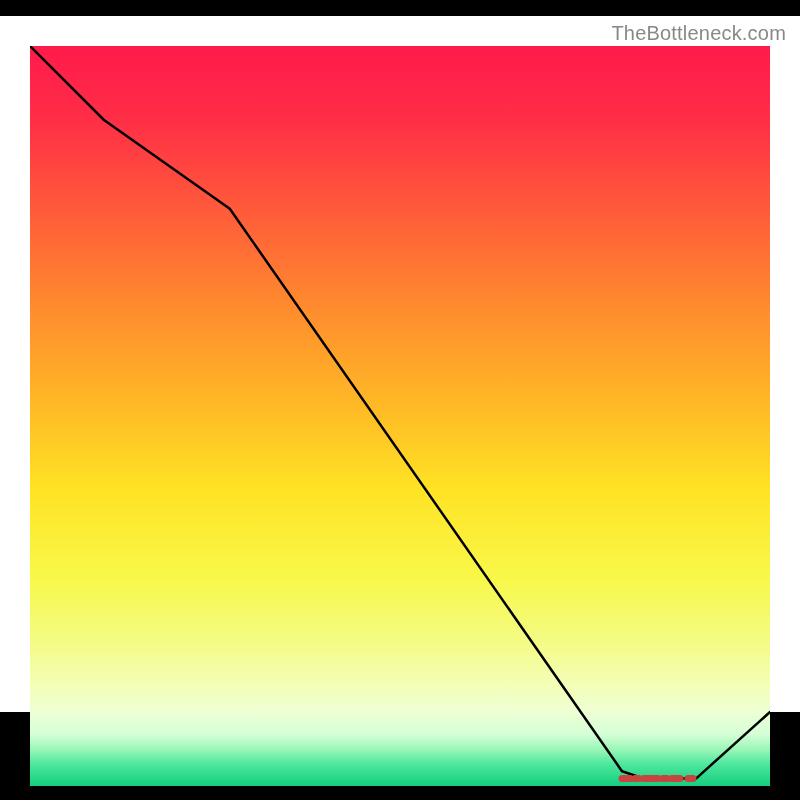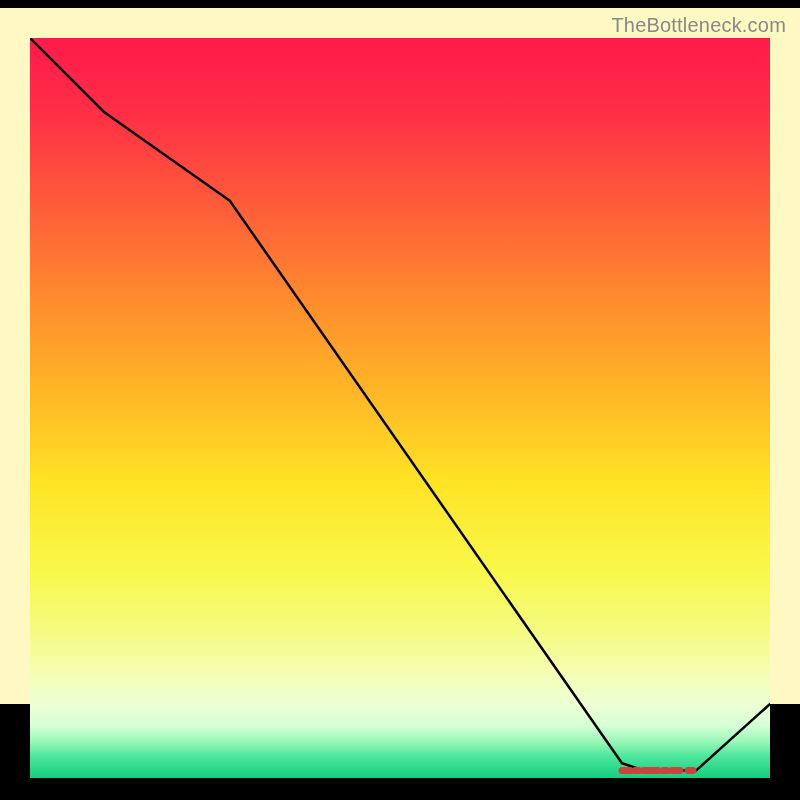--- a/index.html
+++ b/index.html
@@ -6,24 +6,24 @@
     margin: 0;
     padding: 0;
     width: 800px;
     height: 800px;
     background: #000;
     overflow: hidden;
     font-family: Arial, Helvetica, sans-serif;
   }
   .frame {
     position: absolute;
-    top: 8px; left: 0;
+    top: 16px; left: 0;
     width: 800px;
     height: 696px;
-    background: #fef9c3;
+    background: #ffffff;
   }
   .watermark {
     position: absolute;
     top: 6px;
     right: 14px;
     color: #888;
     font-size: 20px;
     font-weight: 400;
     letter-spacing: 0.2px;
     user-select: none;

